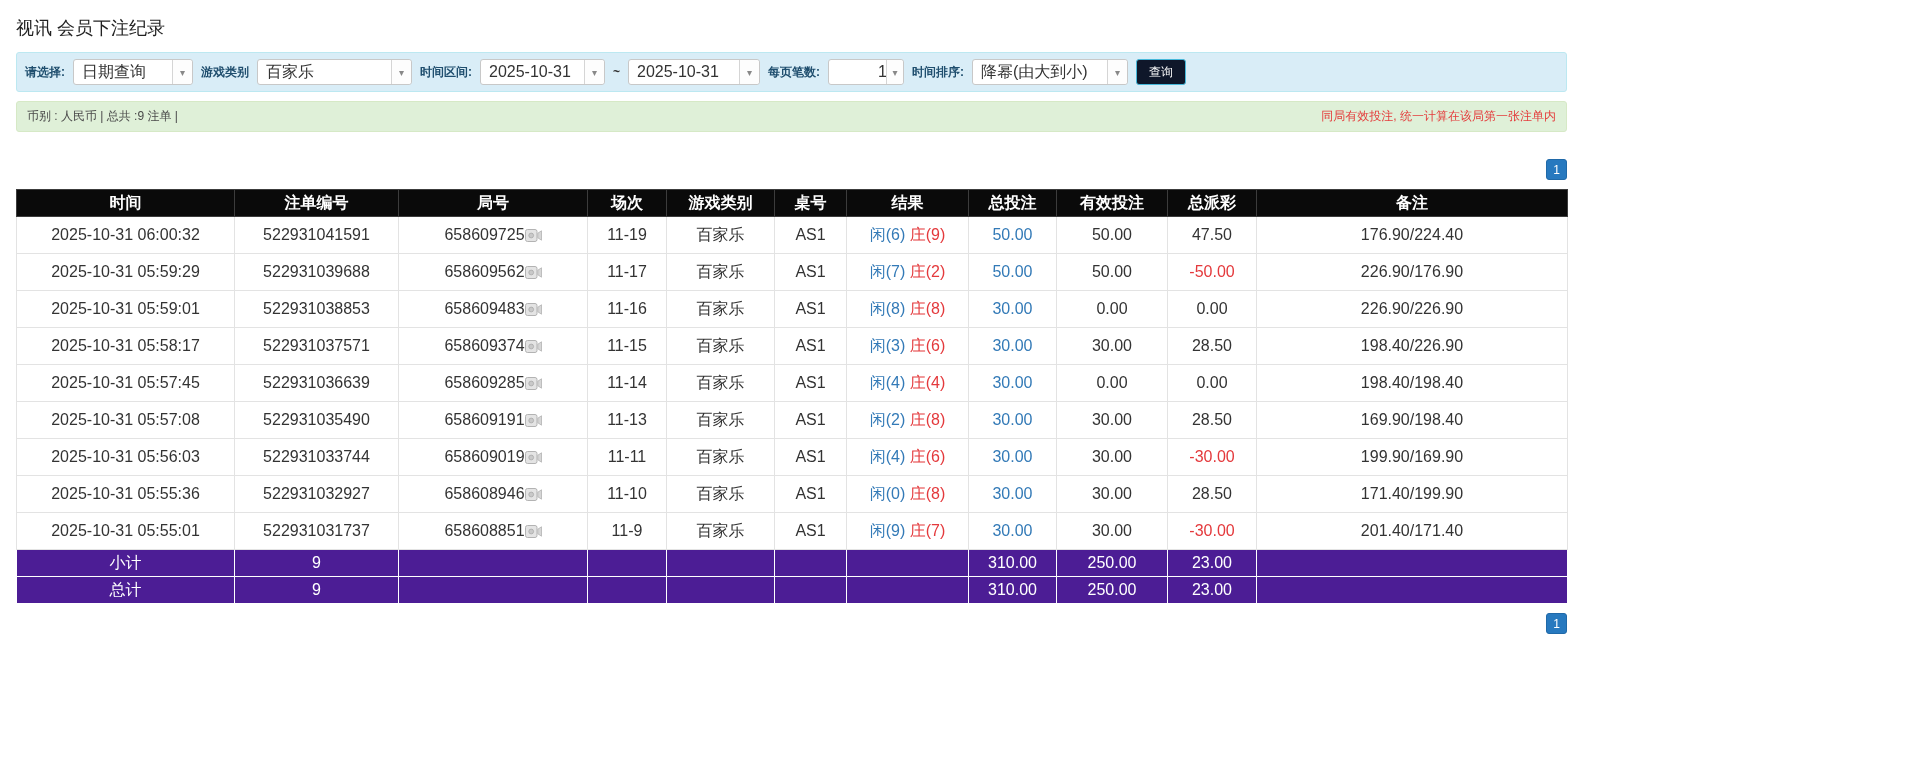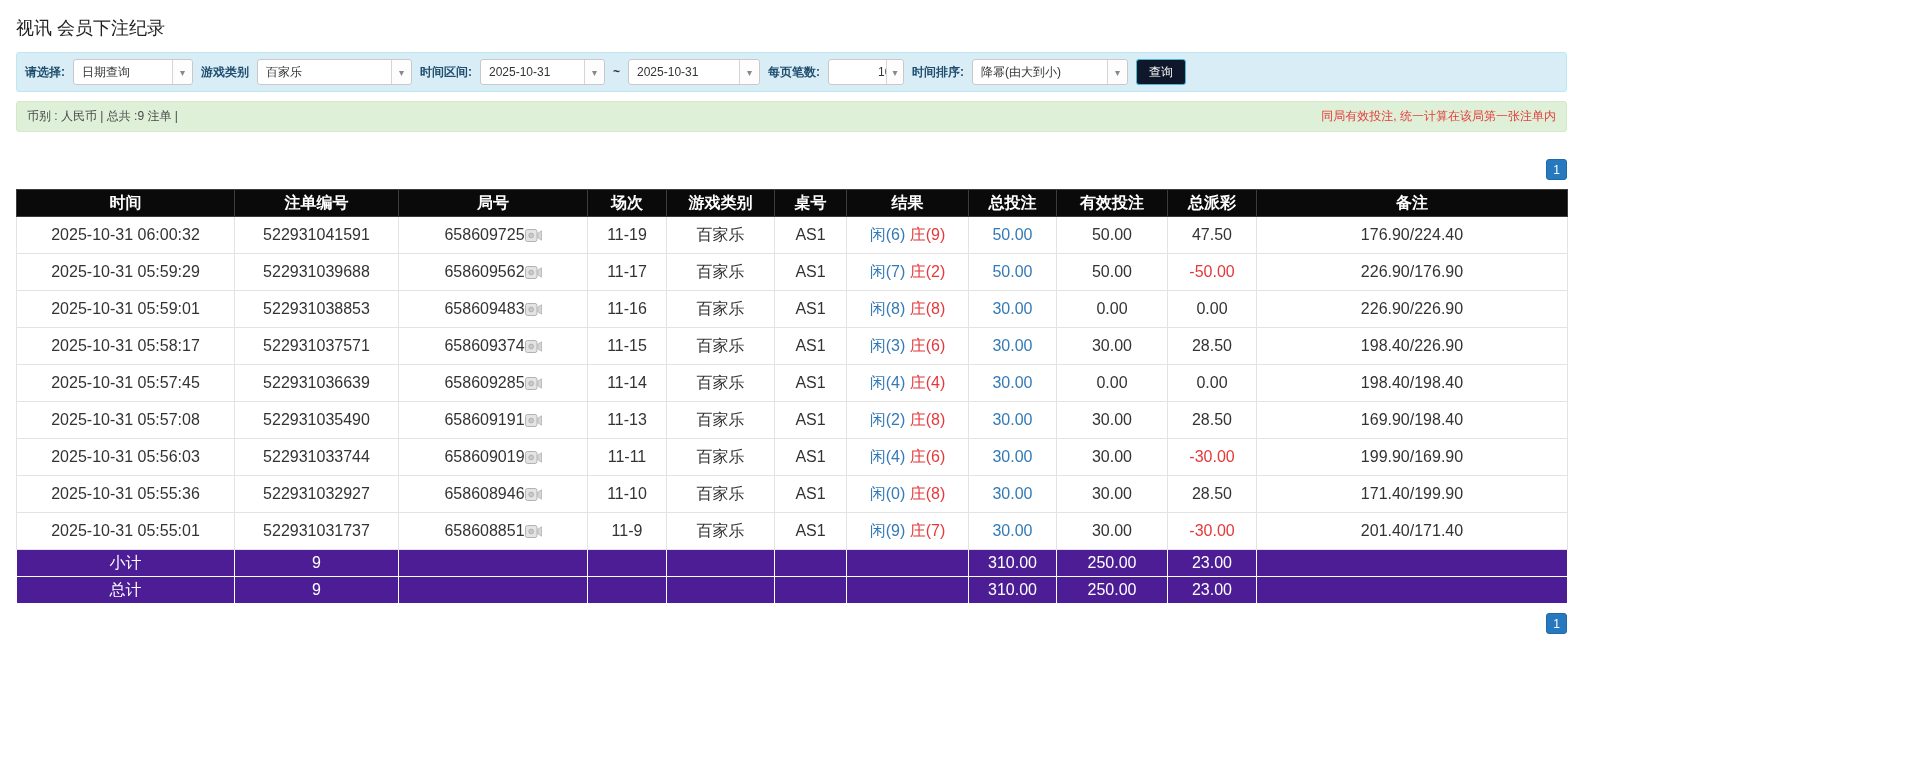--- a/index.html
+++ b/index.html
@@ -43,21 +43,21 @@
     border: 1px solid #c8c8c8;
     border-radius: 3px;
     height: 26px;
     cursor: pointer;
   }
   .combo .val {
     display: flex;
     align-items: center;
     flex: 1;
     padding: 0 8px;
-    font-size: 12px;
+    font-size: 16px;
     color: #333;
     white-space: nowrap;
     overflow: hidden;
   }
   .combo .caret {
     display: flex;
     align-items: center;
     justify-content: center;
     width: 20px;
     border-left: 1px solid #d5d5d5;

